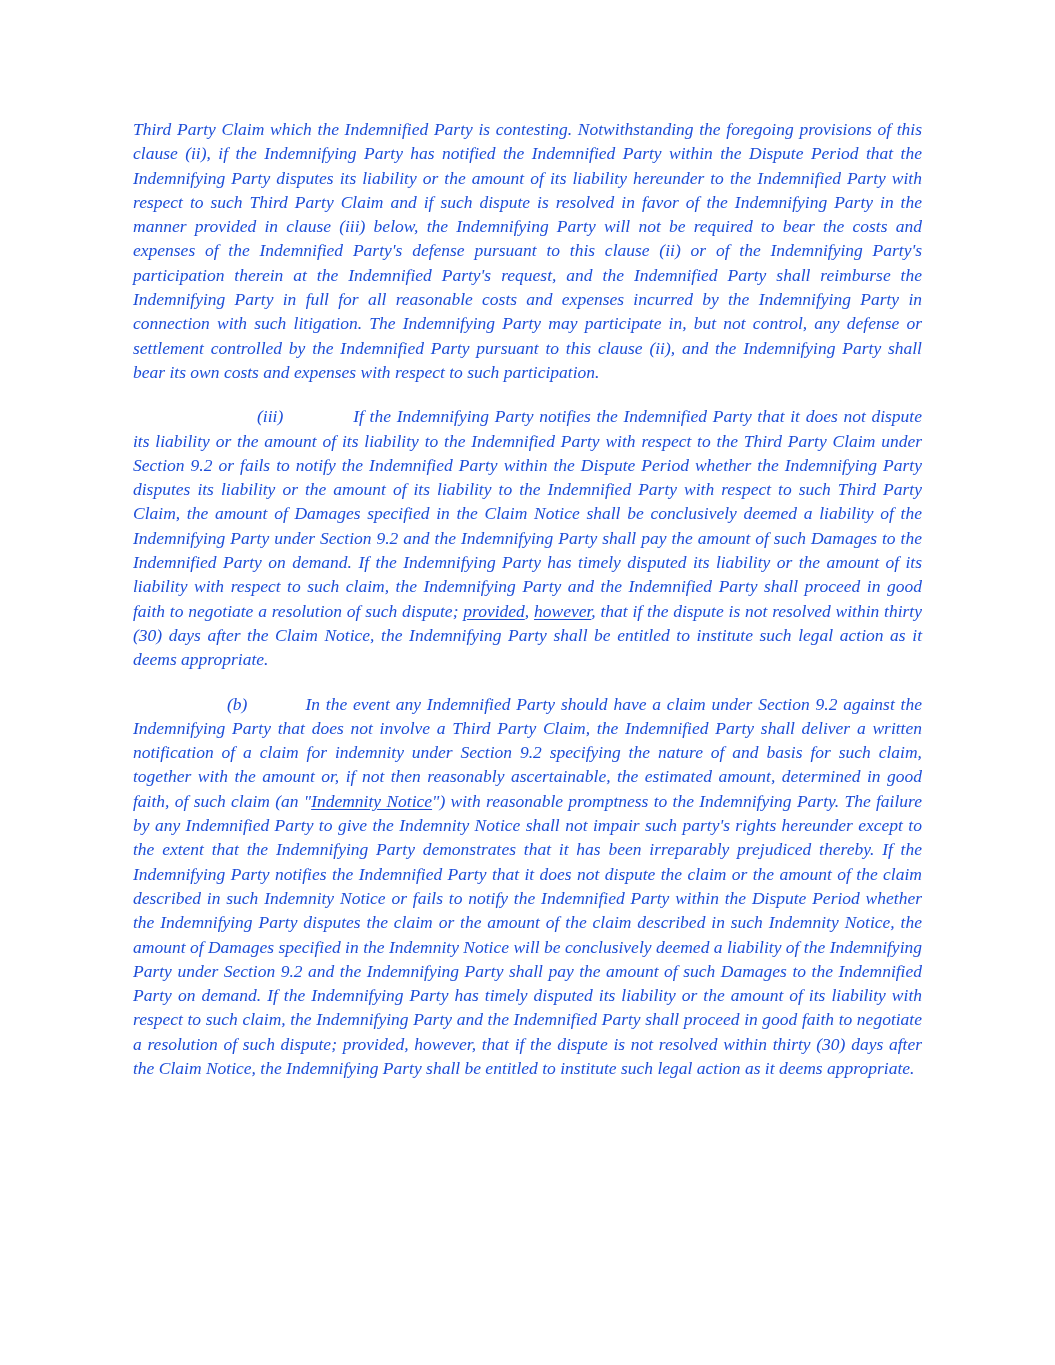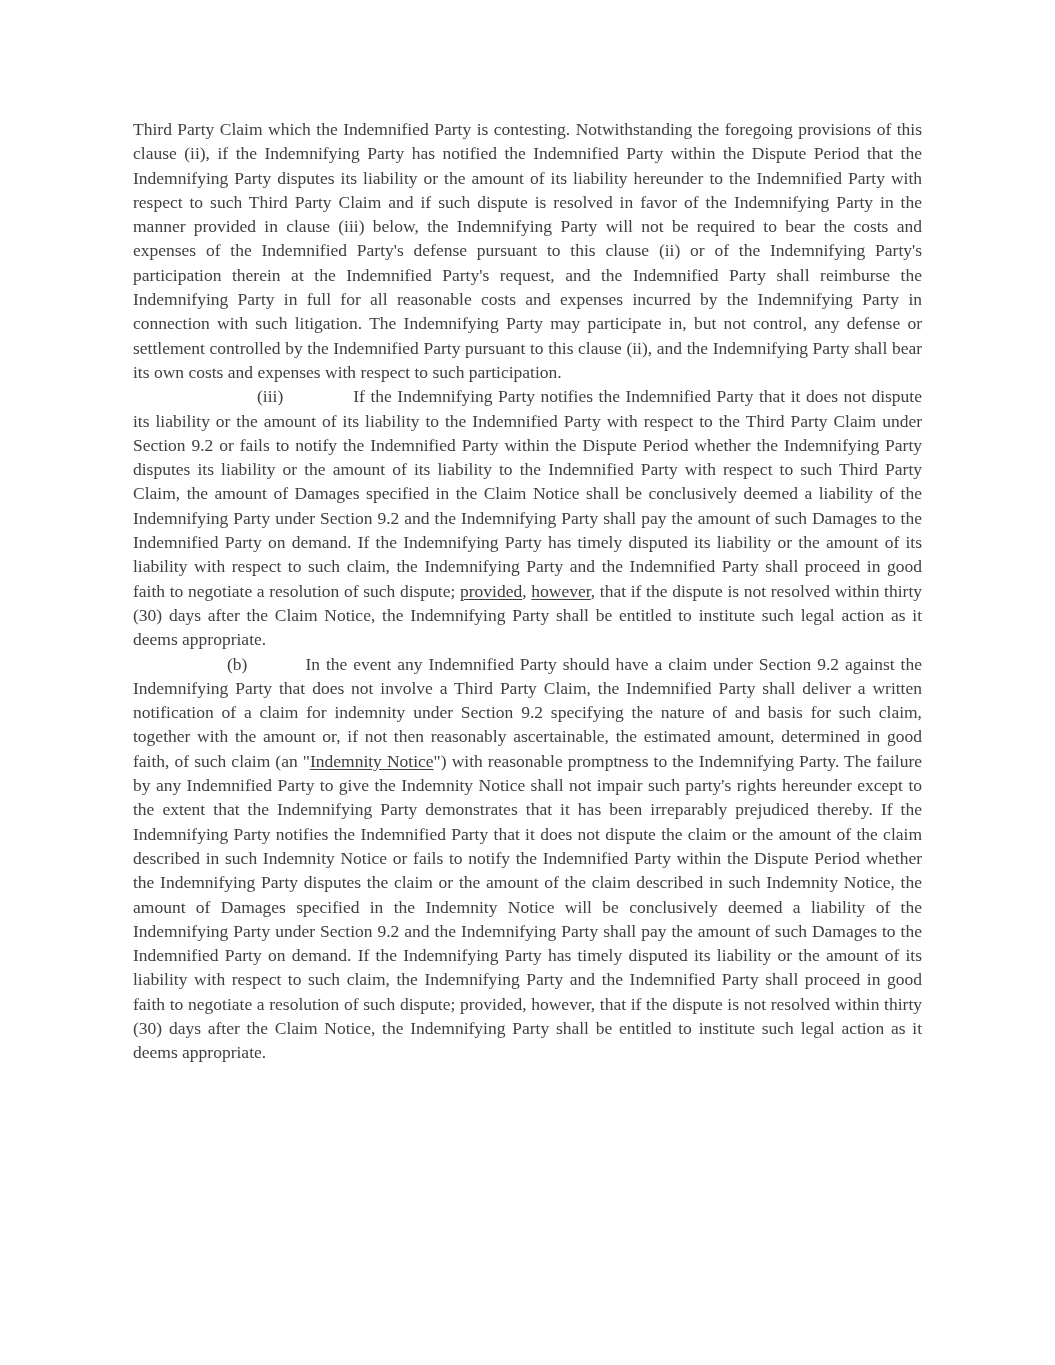--- a/index.html
+++ b/index.html
@@ -18,37 +18,38 @@
     font-family: "Liberation Serif", "DejaVu Serif", serif;
     font-size: 17.5px;
     line-height: 24.3px;
     text-align: justify;
     overflow: hidden;
   }
   p.para {
     margin: 0;
   }
   p.para + p.para {
+    margin-top: 20px;
   }
   .para-iii { text-indent: 124px; }
   .para-b   { text-indent: 94px; }
   .tab {
     display: inline-block;
   }
   .tab-iii { width: 70px; }
   .tab-b   { width: 58px; }
   .u {
     text-decoration: underline;
     text-underline-offset: 2px;
   }
 </style>
 </head>
 <body>
 
-<div class="page" style="background: rgb(255, 255, 255); color: #404040;">
+<div class="page" style="background: rgb(255, 255, 255); color: #1d4ed8; font-style: italic;">
 
   <p class="para">Third Party Claim which the Indemnified Party is contesting. Notwithstanding the foregoing provisions of this clause (ii), if the Indemnifying Party has notified the Indemnified Party within the Dispute Period that the Indemnifying Party disputes its liability or the amount of its liability hereunder to the Indemnified Party with respect to such Third Party Claim and if such dispute is resolved in favor of the Indemnifying Party in the manner provided in clause (iii) below, the Indemnifying Party will not be required to bear the costs and expenses of the Indemnified Party's defense pursuant to this clause (ii) or of the Indemnifying Party's participation therein at the Indemnified Party's request, and the Indemnified Party shall reimburse the Indemnifying Party in full for all reasonable costs and expenses incurred by the Indemnifying Party in connection with such litigation. The Indemnifying Party may participate in, but not control, any defense or settlement controlled by the Indemnified Party pursuant to this clause (ii), and the Indemnifying Party shall bear its own costs and expenses with respect to such participation.</p>
 
   <p class="para para-iii"><span class="label">(iii)</span><span class="tab tab-iii"></span><span>If the Indemnifying Party notifies the Indemnified Party that it does not dispute its liability or the amount of its liability to the Indemnified Party with respect to the Third Party Claim under Section 9.2 or fails to notify the Indemnified Party within the Dispute Period whether the Indemnifying Party disputes its liability or the amount of its liability to the Indemnified Party with respect to such Third Party Claim, the amount of Damages specified in the Claim Notice shall be conclusively deemed a liability of the Indemnifying Party under Section 9.2 and the Indemnifying Party shall pay the amount of such Damages to the Indemnified Party on demand. If the Indemnifying Party has timely disputed its liability or the amount of its liability with respect to such claim, the Indemnifying Party and the Indemnified Party shall proceed in good faith to negotiate a resolution of such dispute; </span><span class="u">provided</span><span>, </span><span class="u">however</span><span>, that if the dispute is not resolved within thirty (30) days after the Claim Notice, the Indemnifying Party shall be entitled to institute such legal action as it deems appropriate.</span></p>
 
   <p class="para para-b"><span class="label">(b)</span><span class="tab tab-b"></span><span>In the event any Indemnified Party should have a claim under Section 9.2 against the Indemnifying Party that does not involve a Third Party Claim, the Indemnified Party shall deliver a written notification of a claim for indemnity under Section 9.2 specifying the nature of and basis for such claim, together with the amount or, if not then reasonably ascertainable, the estimated amount, determined in good faith, of such claim (an "</span><span class="u">Indemnity Notice</span><span>") with reasonable promptness to the Indemnifying Party. The failure by any Indemnified Party to give the Indemnity Notice shall not impair such party's rights hereunder except to the extent that the Indemnifying Party demonstrates that it has been irreparably prejudiced thereby. If the Indemnifying Party notifies the Indemnified Party that it does not dispute the claim or the amount of the claim described in such Indemnity Notice or fails to notify the Indemnified Party within the Dispute Period whether the Indemnifying Party disputes the claim or the amount of the claim described in such Indemnity Notice, the amount of Damages specified in the Indemnity Notice will be conclusively deemed a liability of the Indemnifying Party under Section 9.2 and the Indemnifying Party shall pay the amount of such Damages to the Indemnified Party on demand. If the Indemnifying Party has timely disputed its liability or the amount of its liability with respect to such claim, the Indemnifying Party and the Indemnified Party shall proceed in good faith to negotiate a resolution of such dispute; provided, however, that if the dispute is not resolved within thirty (30) days after the Claim Notice, the Indemnifying Party shall be entitled to institute such legal action as it deems appropriate.</span></p>
 
 </div>
 
 </body></html>

